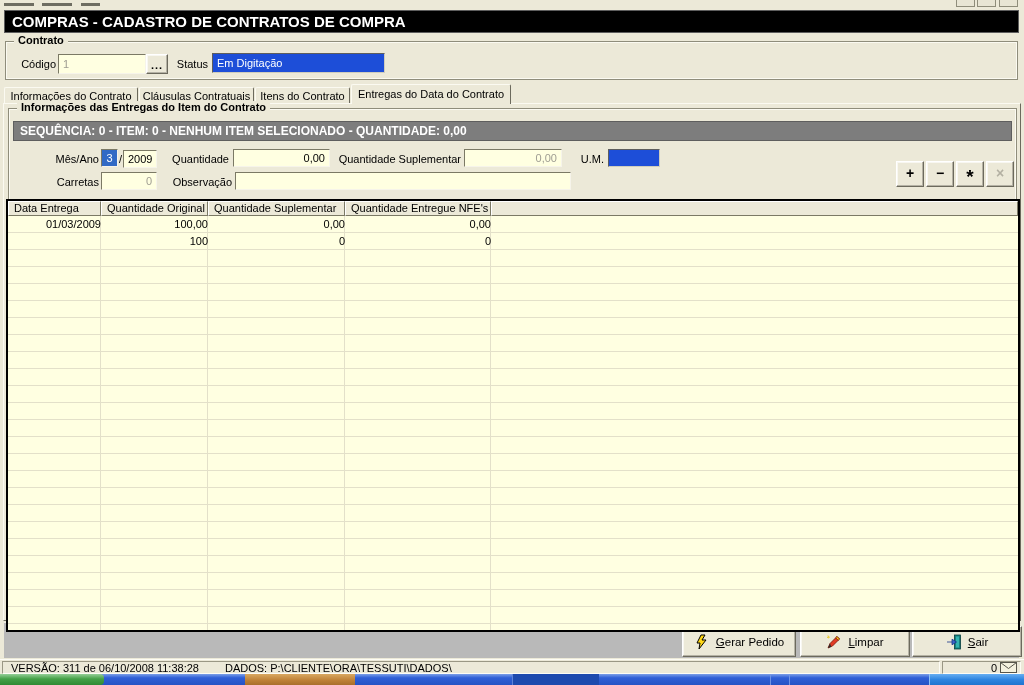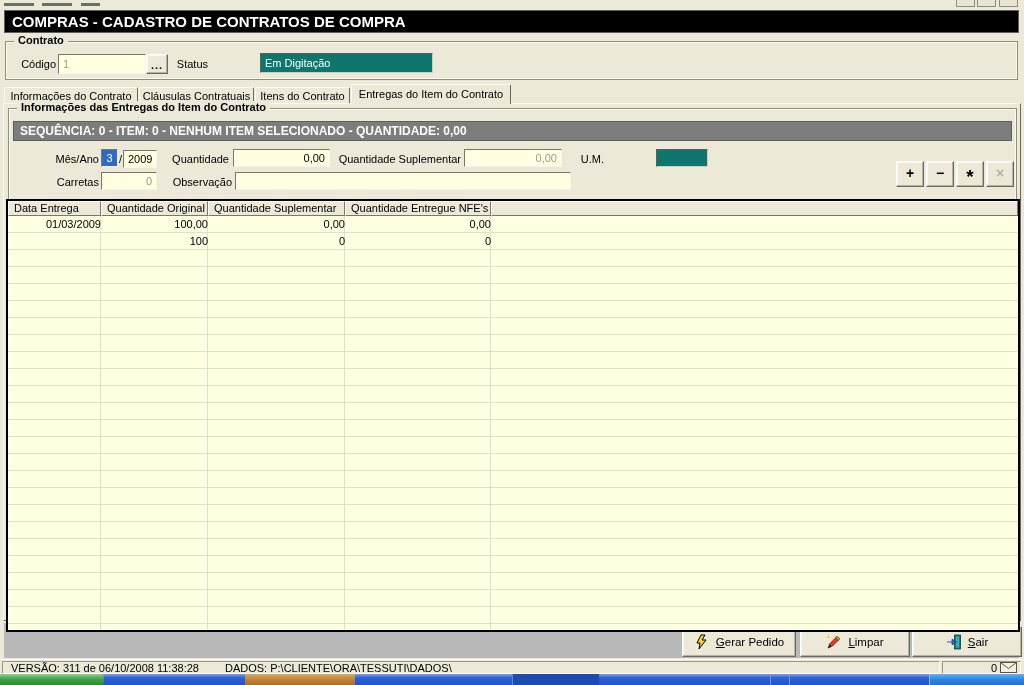--- a/index.html
+++ b/index.html
@@ -33,22 +33,22 @@
   .inp.num{text-align:right;}
   .inp.dim{color:#9f9d92;}
   .btn3d{
     position:absolute;box-sizing:border-box;background:#ece9d8;cursor:default;
     border:1px solid;border-color:#fff #6c6a5d #6c6a5d #fff;
     box-shadow:inset -1px -1px 0 #b5b2a5,inset 1px 1px 0 #f8f7f1;
     font:11px "Liberation Sans",sans-serif;text-align:center;
   }
   .browse-btn{left:140px;top:12px;width:22px;height:20px;line-height:20px;font-weight:bold;letter-spacing:1px;}
   .grayfield{
-    position:absolute;box-sizing:border-box;background:#0f766e;color:#fff;
-    border:1px solid;border-color:#5e5e5e #cfcdbd #cfcdbd #5e5e5e;margin-left:48px;
+    position:absolute;box-sizing:border-box;background:#1d4ed8;color:#fff;
+    border:1px solid;border-color:#5e5e5e #cfcdbd #cfcdbd #5e5e5e;
   }
   .status-box{left:206px;top:11px;width:173px;height:20px;line-height:18px;padding-left:4px;}
   
   .tab{
     position:absolute;box-sizing:border-box;background:#ece9d8;text-align:center;white-space:nowrap;
     border:1px solid #6c6a5d;border-bottom:none;border-top-color:#fbfaf1;border-left-color:#fbfaf1;
     border-radius:2px 2px 0 0;overflow:hidden;cursor:default;
   }
   .tab.inactive{top:87px;height:17px;line-height:16px;z-index:1;}
   .t1{left:4px;width:134px}.t2{left:139px;width:115px}.t3{left:255px;width:95px}
@@ -137,21 +137,21 @@
     <span class="lbl" style="left:10px;top:14px;width:40px;">Código</span>
     <input class="inp dim" style="left: 52px; top: 12px; width: 88px; height: 20px;" readonly="" value="1">
     <div class="btn3d browse-btn">...</div>
     <span class="lbl" style="left:168px;top:14px;width:34px;">Status</span>
     <div class="grayfield status-box">Em Digitação</div>
   </div>
 
   <div class="tab inactive t1">Informações do Contrato</div>
   <div class="tab inactive t2">Cláusulas Contratuais</div>
   <div class="tab inactive t3">Itens do Contrato</div>
-  <div class="tab active">Entregas do Item do Contrato</div>
+  <div class="tab active">Entregas do Data do Contrato</div>
 
   <div class="tab-page">
 
     <div class="group entregas-group">
       <span class="legend">Informações das Entregas do Item do Contrato</span>
 
       <div class="sel-header">SEQUÊNCIA: 0 - ITEM: 0 - NENHUM ITEM SELECIONADO - QUANTIDADE: 0,00</div>
 
       <span class="lbl" style="left:26px;top:42px;width:64px;">Mês/Ano</span>
       <div class="inp month-box">

